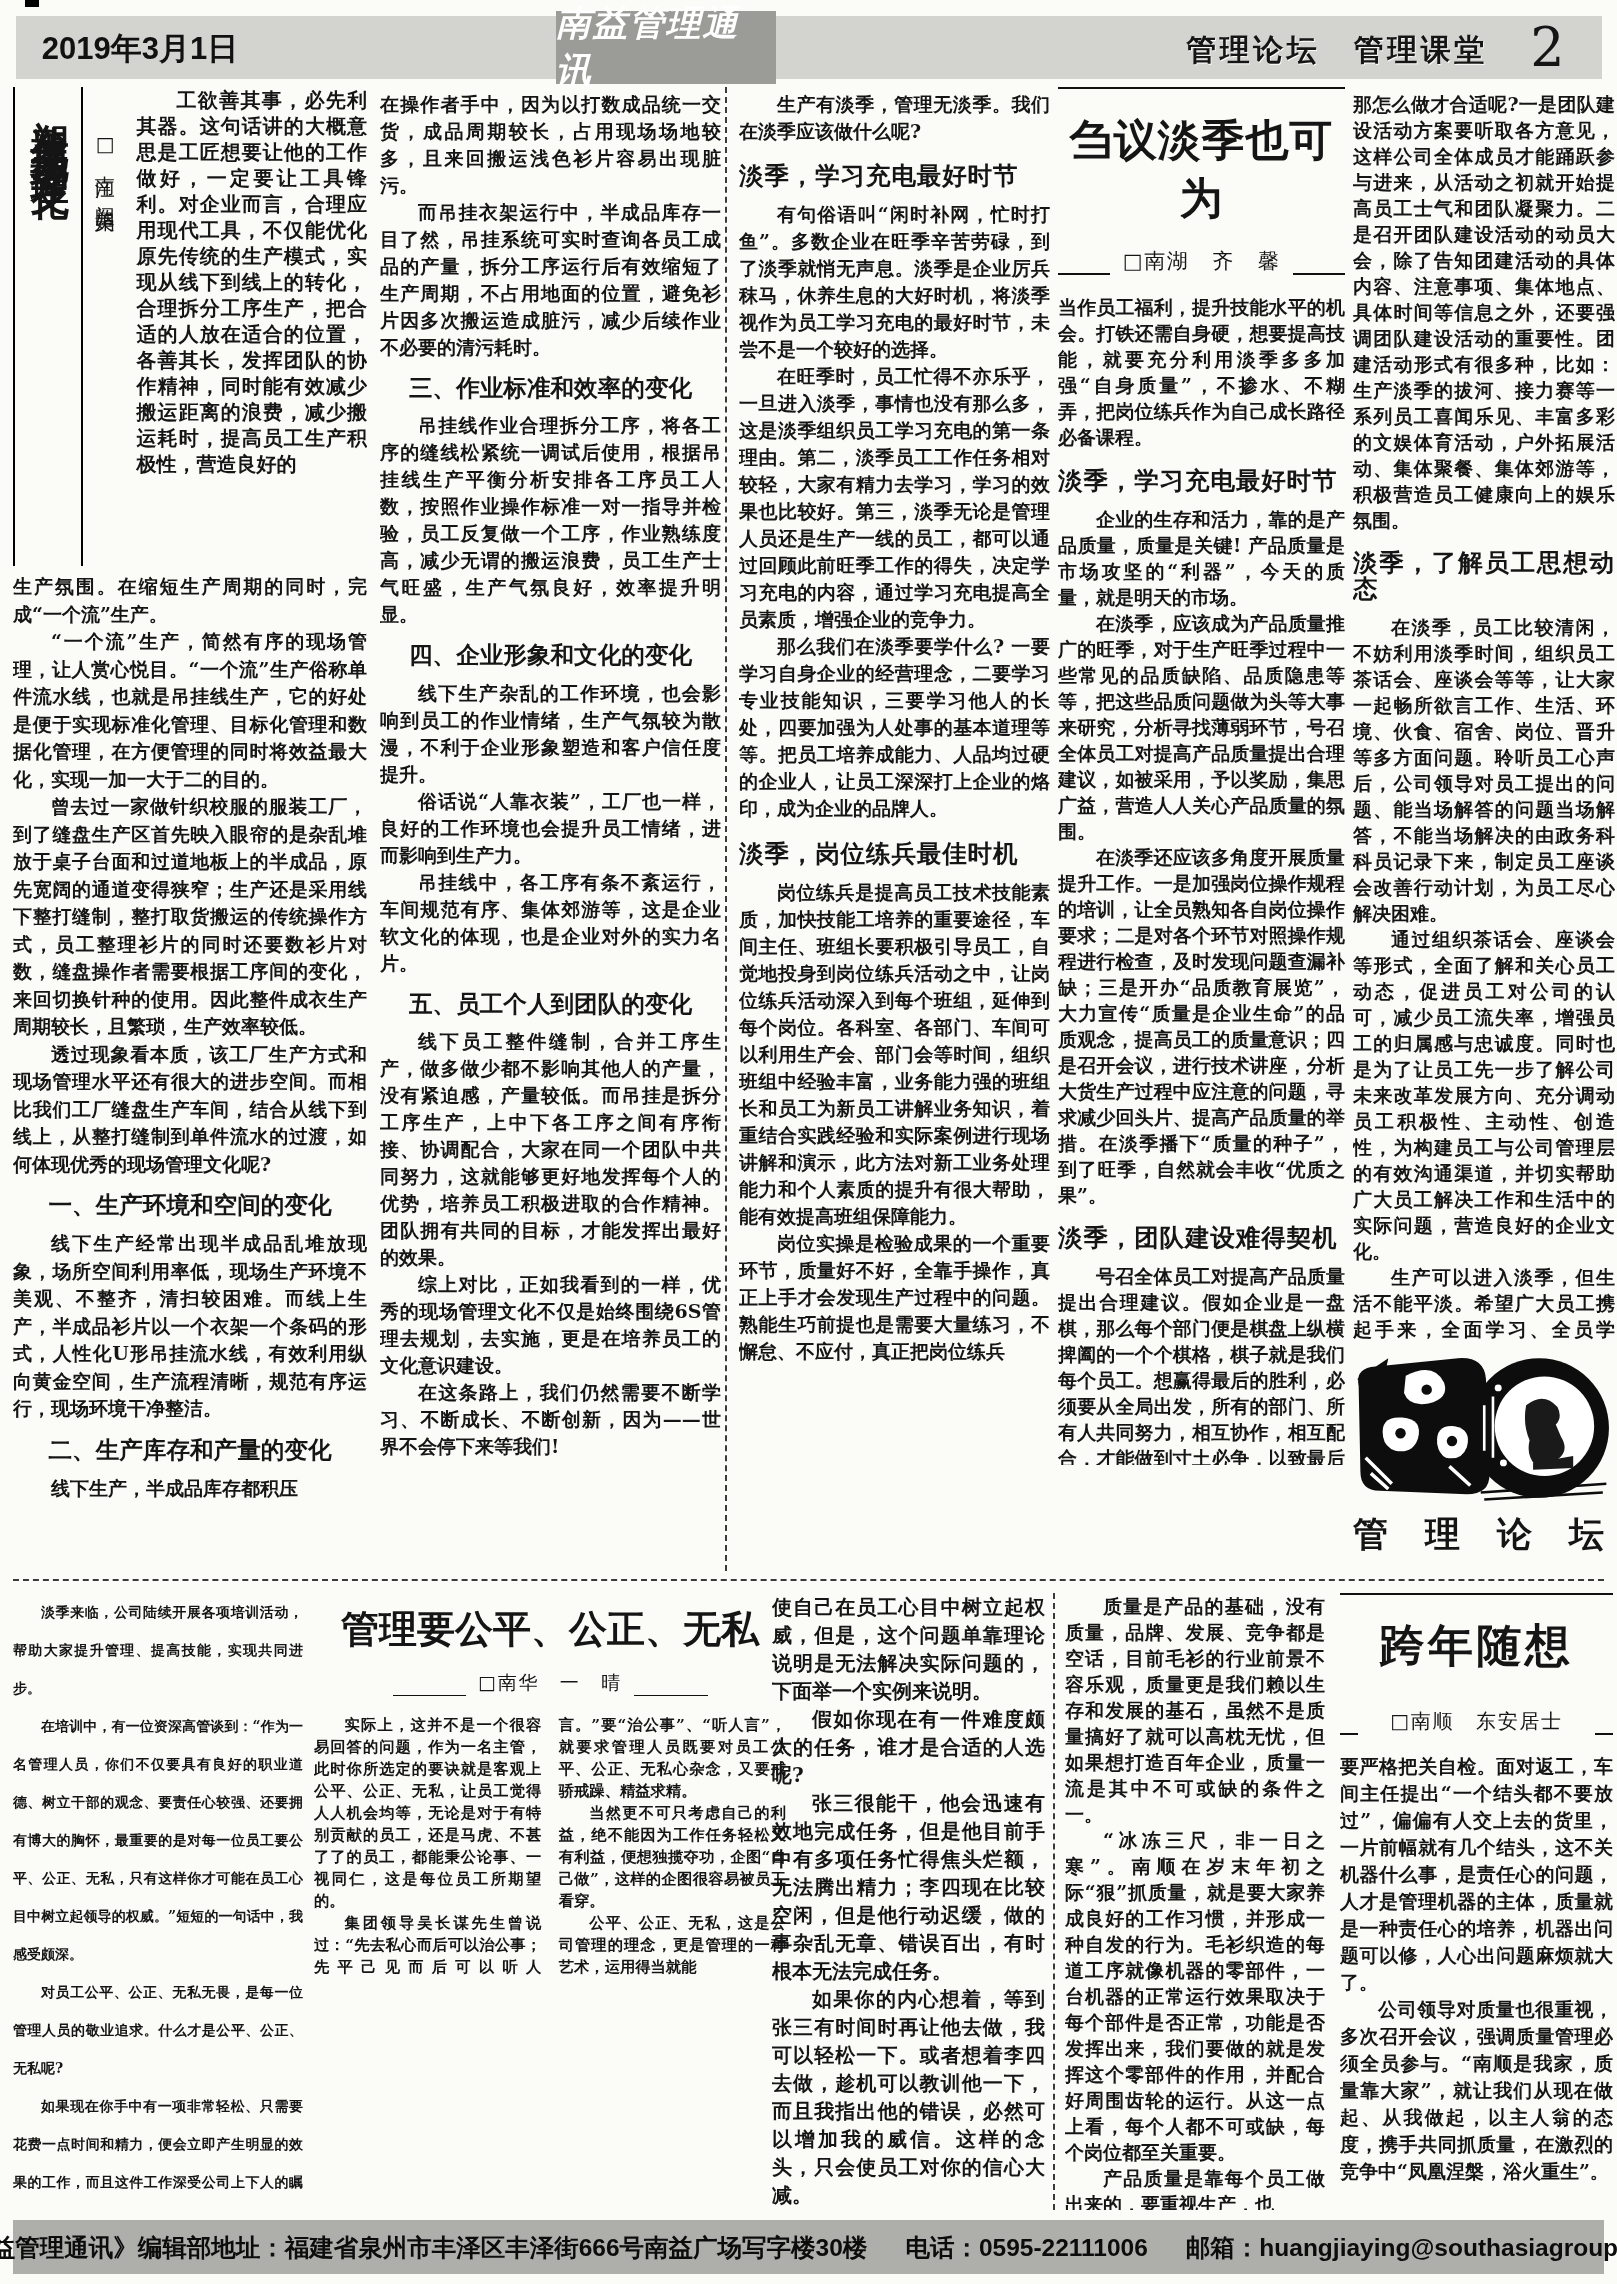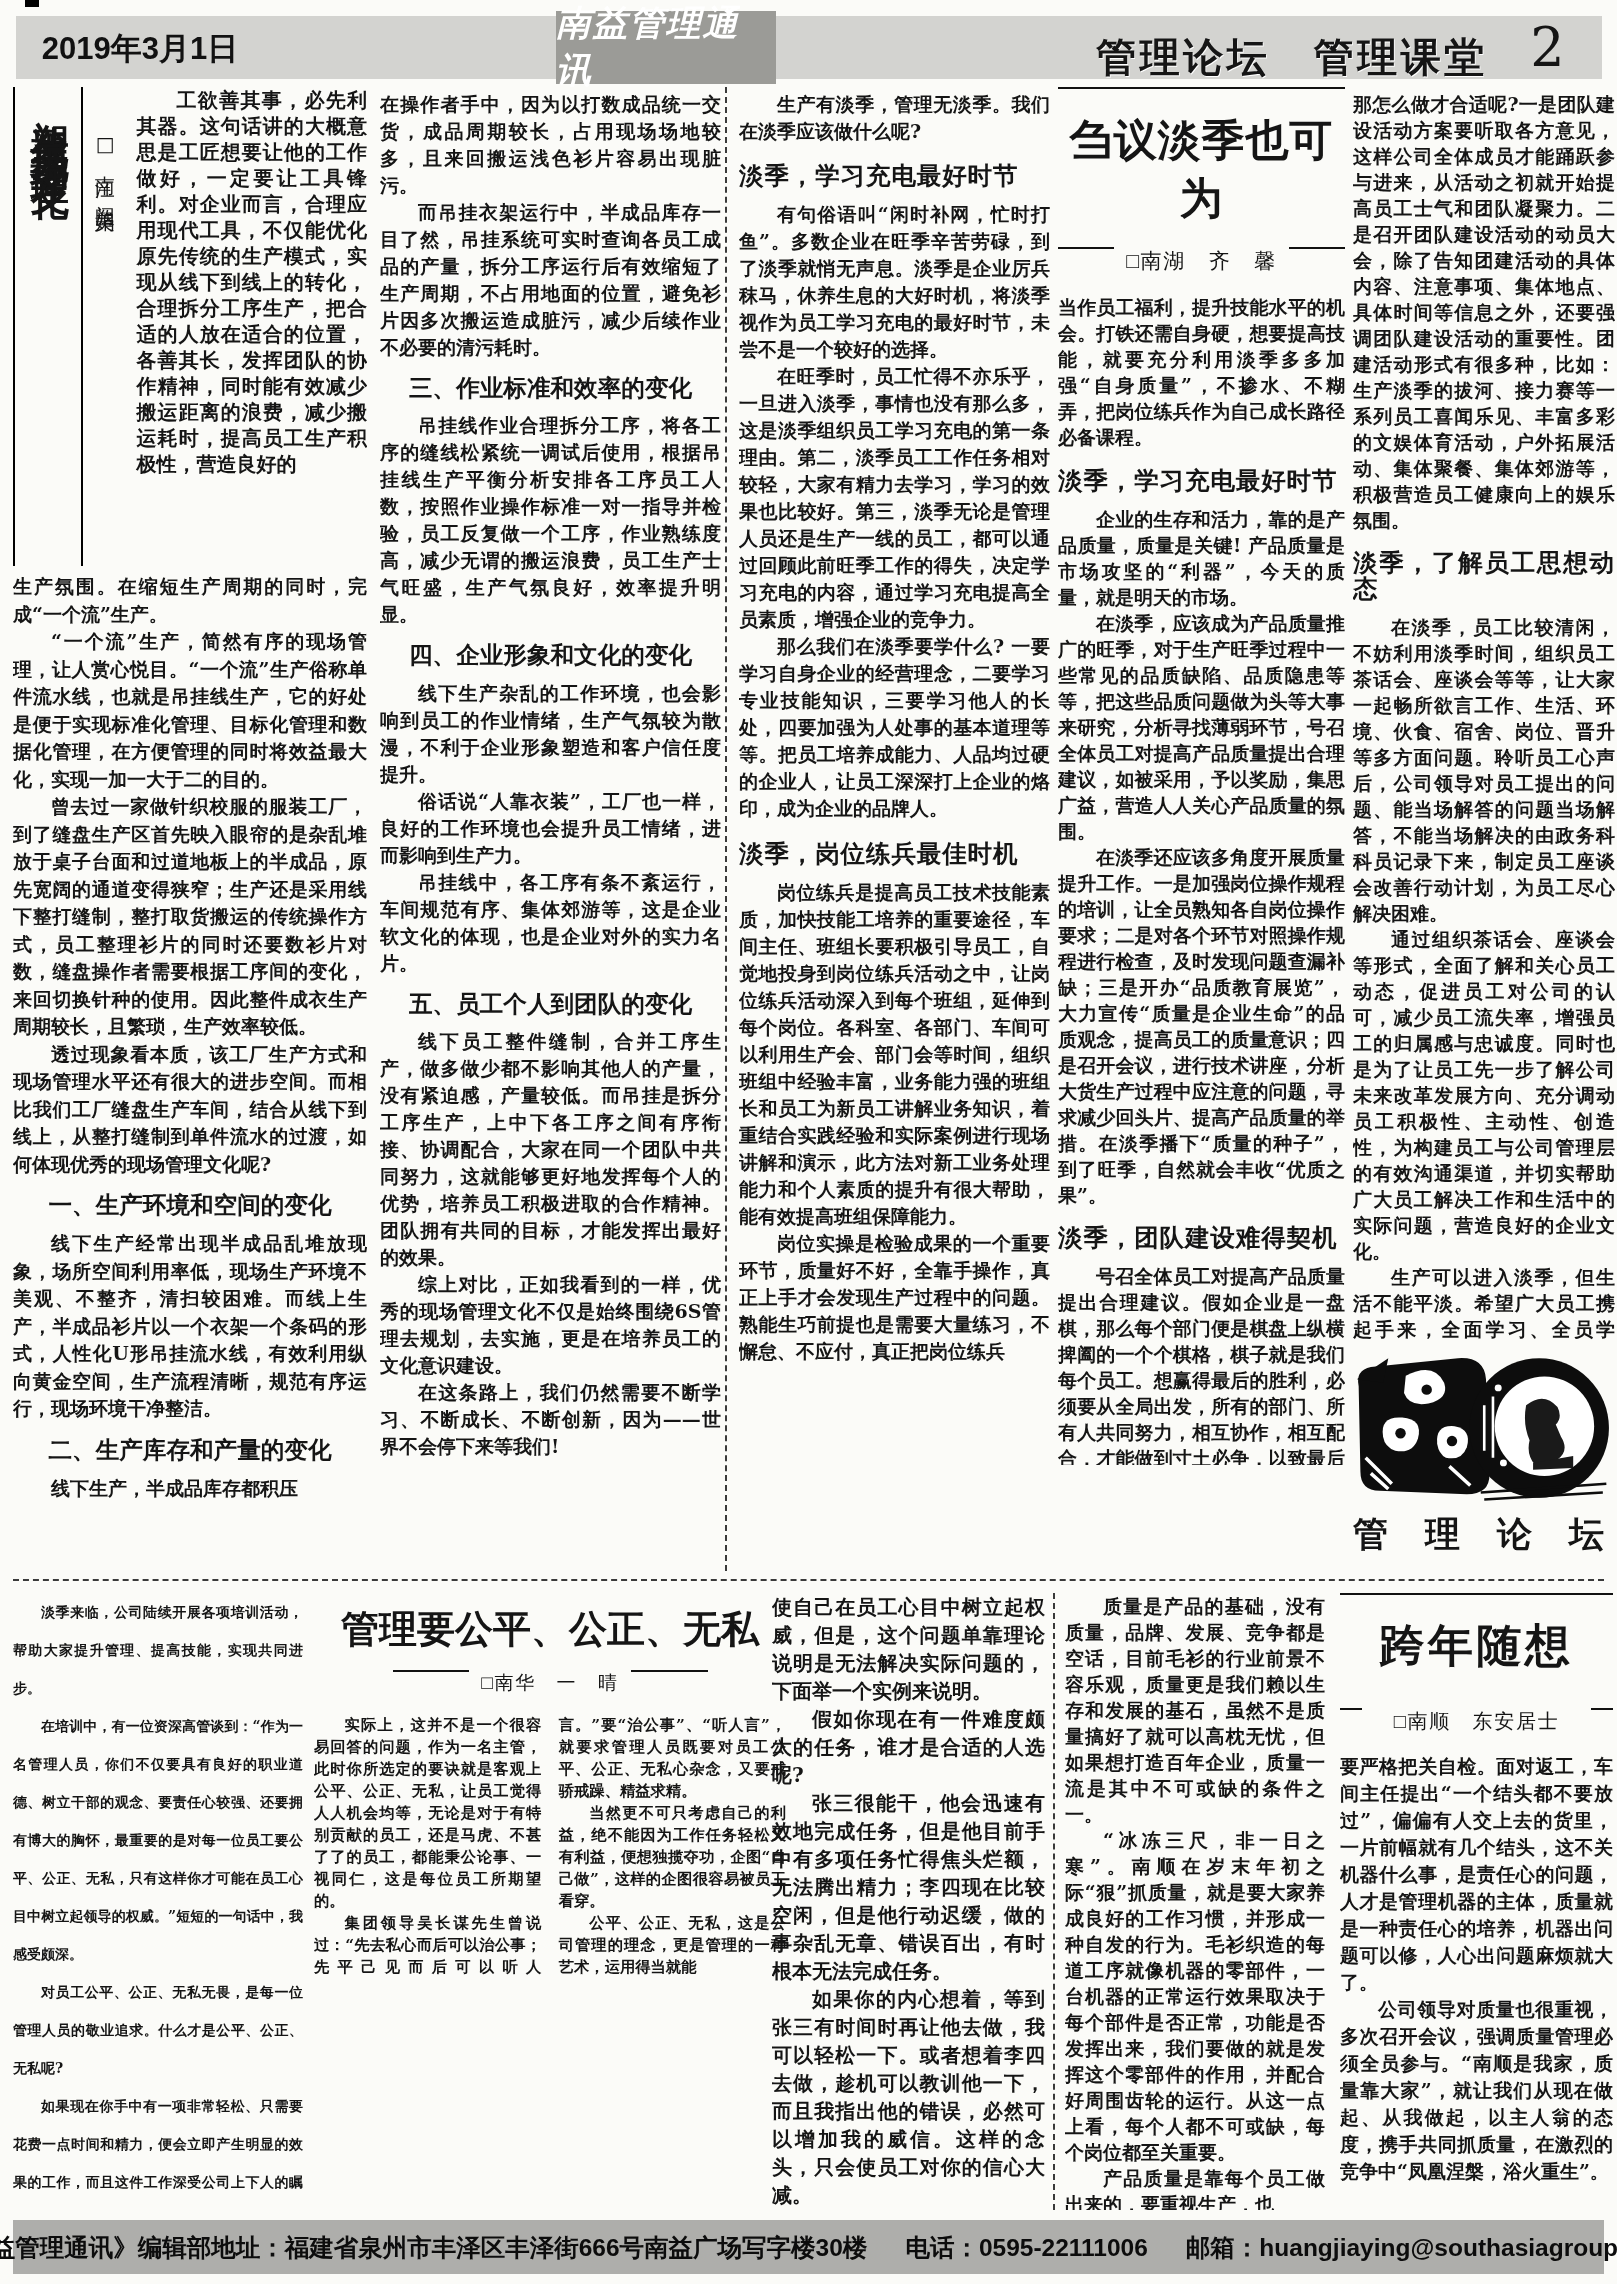--- a/index.html
+++ b/index.html
@@ -6,21 +6,21 @@
   .page{position:relative;width:1617px;height:2284px;margin:0 auto;background:#fbfbf8;
         font-family:"DejaVu Serif","Liberation Serif",serif;color:#151515;overflow:hidden;}
   
   .header{position:absolute;left:15.7px;top:15.7px;width:1586px;height:63px;background:#d3d3d0;}
   .date{position:absolute;left:26px;top:12.2px;font-family:"Liberation Sans",sans-serif;
         font-weight:bold;font-size:31px;color:#111;}
   .masthead{position:absolute;left:540px;top:-5.2px;width:220px;height:73px;background:#9b9b97;
         color:#fff;display:flex;align-items:center;justify-content:center;font-size:35px;
         font-weight:bold;font-style:italic;letter-spacing:1.7px;}
   .section-labels{position:absolute;right:114px;top:14px;font-family:"Liberation Sans",sans-serif;
-        font-weight:bold;font-size:40px;letter-spacing:3.5px;text-shadow:0.9px 0.9px 0 #fff;}
+        font-weight:bold;font-size:30px;letter-spacing:3.5px;text-shadow:0.9px 0.9px 0 #fff;}
   .pagenum{position:absolute;right:37px;top:0px;font-size:54px;font-family:"DejaVu Serif",serif;}
   .artifact-tl{position:absolute;left:24.5px;top:0;width:14px;height:7px;background:#000;}
   
   .body{text-align:justify;overflow:hidden;}
   .para{margin:0;text-indent:2em;font-weight:bold;}
   .para.cont{text-indent:0;}
   .sec-head{font-family:"Liberation Sans",sans-serif;font-weight:bold;font-size:23.6px;
         text-align:center;margin:14px 0 10.5px;}
   .sub-head{font-family:"Liberation Sans",sans-serif;font-weight:bold;font-size:24.5px;
         margin:17.5px 0 12.2px;letter-spacing:0.9px;}
@@ -35,21 +35,21 @@
         border-left:2.6px solid #000;padding:45px 5.2px 0 8.7px;}
   .a1-narrow{flex:1;padding-left:12.2px;font-size:20px;line-height:26px;}
   .a1-wide{margin-top:7px;font-size:19px;line-height:27.5px;height:996px;}
   .colB{position:absolute;left:367px;top:3.5px;width:341px;height:1481px;font-size:19px;line-height:27px;}
   .vdash-top{position:absolute;left:712px;top:0;height:1484px;border-left:2.6px dashed #3a3a3a;}
   .colC{position:absolute;left:726px;top:3.5px;width:311px;height:1481px;font-size:19px;line-height:27px;}
   .colD{position:absolute;left:1045px;top:0;width:287px;height:1484px;}
   .a2-titleblock{border-top:2.6px solid #111;padding-top:23px;margin-bottom:19px;}
   .a2-title{font-size:43px;font-weight:bold;text-align:center;letter-spacing:0.9px;
         font-family:Liberation Mono, monospace;}
-  .byline-row{display:flex;align-items:flex-start;gap:12.2px;margin-top:19px;font-size:21px;font-family:Liberation Serif, serif;}
+  .byline-row{display:flex;align-items:flex-end;gap:12.2px;margin-top:19px;font-size:21px;}
   .byline-row .bl-line{flex:1;height:1.7px;background:#111;}
   .byline-row .bl-text{white-space:nowrap;letter-spacing:1.7px;}
   .colD .body{font-size:19px;line-height:26px;height:1171px;}
   .colE{position:absolute;left:1340px;top:3.5px;width:262px;height:1481px;}
   .colE .body{font-size:19px;line-height:26px;height:1250px;}
   .forum-art{margin-top:12.2px;}
   .forum-label{font-family:"Liberation Sans",sans-serif;font-weight:900;font-size:35px;
         letter-spacing:37px;margin-right:-37px;white-space:nowrap;margin-top:5.2px;}
   
   .hdash{position:absolute;left:13px;top:1579px;width:1591px;border-top:2.6px dashed #3a3a3a;}

